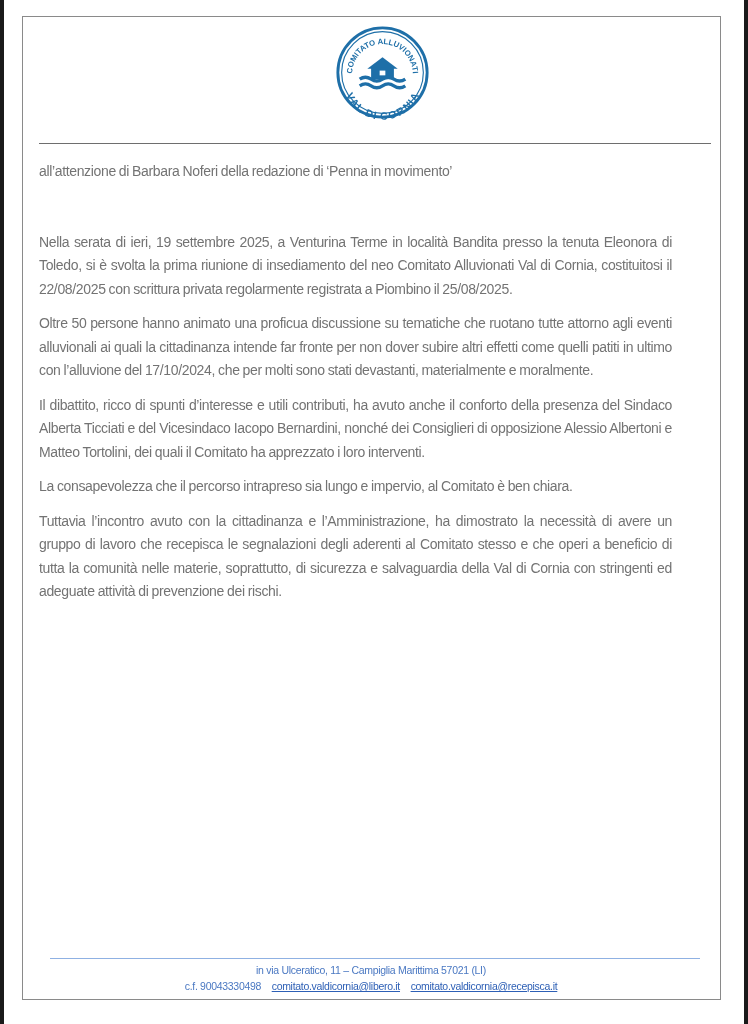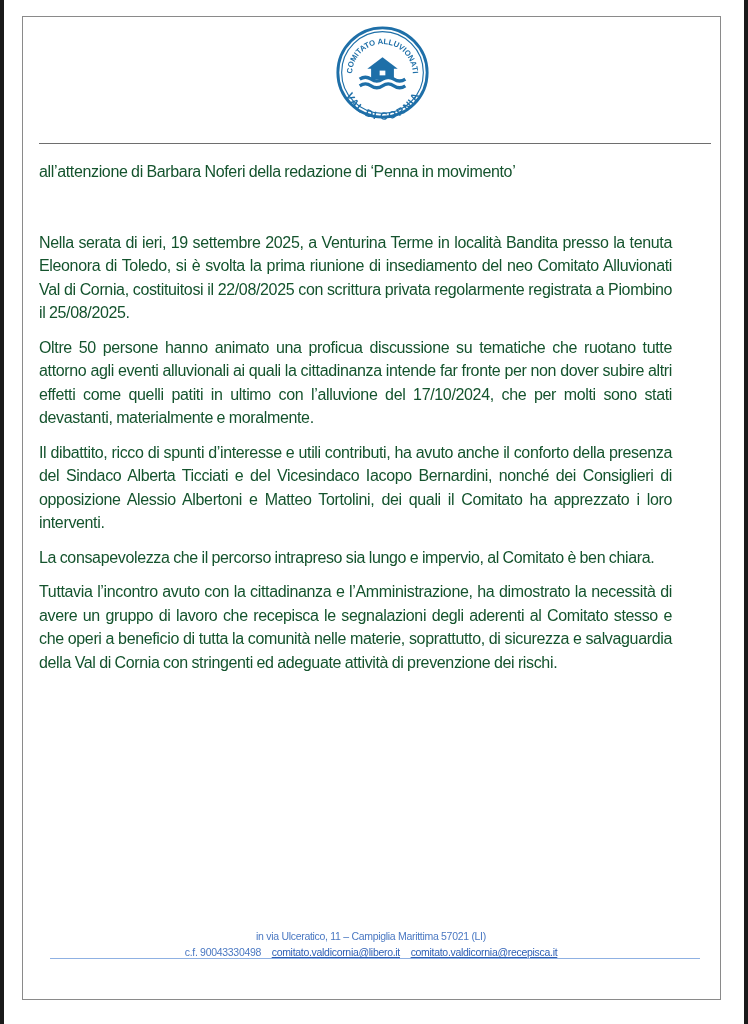--- a/index.html
+++ b/index.html
@@ -20,33 +20,33 @@
   }
   .logo {
     position: absolute; left: 335px; top: 25px; width: 95px; height: 95px;
   }
   .header-rule {
     position: absolute; left: 39px; top: 143px; width: 672px; height: 0;
     border-top: 1.5px solid #6e6e6e;
   }
   .content {
     position: absolute; left: 39px; top: 160px; width: 633px;
-    color: #14532d; font-size: 16px; line-height: 23.5px;
+    color: #737373; font-size: 14px; line-height: 23.5px;
     letter-spacing: -0.35px; word-spacing: -0.5px;
   }
   .content p { margin: 0; text-align: justify; }
   .attn { margin-bottom: 47px !important; text-align: left !important; }
   .para { margin-bottom: 11px !important; }
   .left { text-align: center; }
   .footer-rule {
     position: absolute; left: 50px; top: 958px; width: 650px; height: 0;
     border-top: 1px solid #8fb1e3;
   }
   .footer {
-    position: absolute; left: 40px; top: 928px; width: 662px;
+    position: absolute; left: 40px; top: 962px; width: 662px;
     text-align: center; color: #4a78c2; font-size: 10.5px; line-height: 16px;
     letter-spacing: -0.3px;
   }
   .footer a { color: #2d5fb5; text-decoration: underline; margin-left: 8px; }
 </style>
 </head>
 <body>
 
 <div class="edge-left"></div>
 <div class="edge-right"></div>

